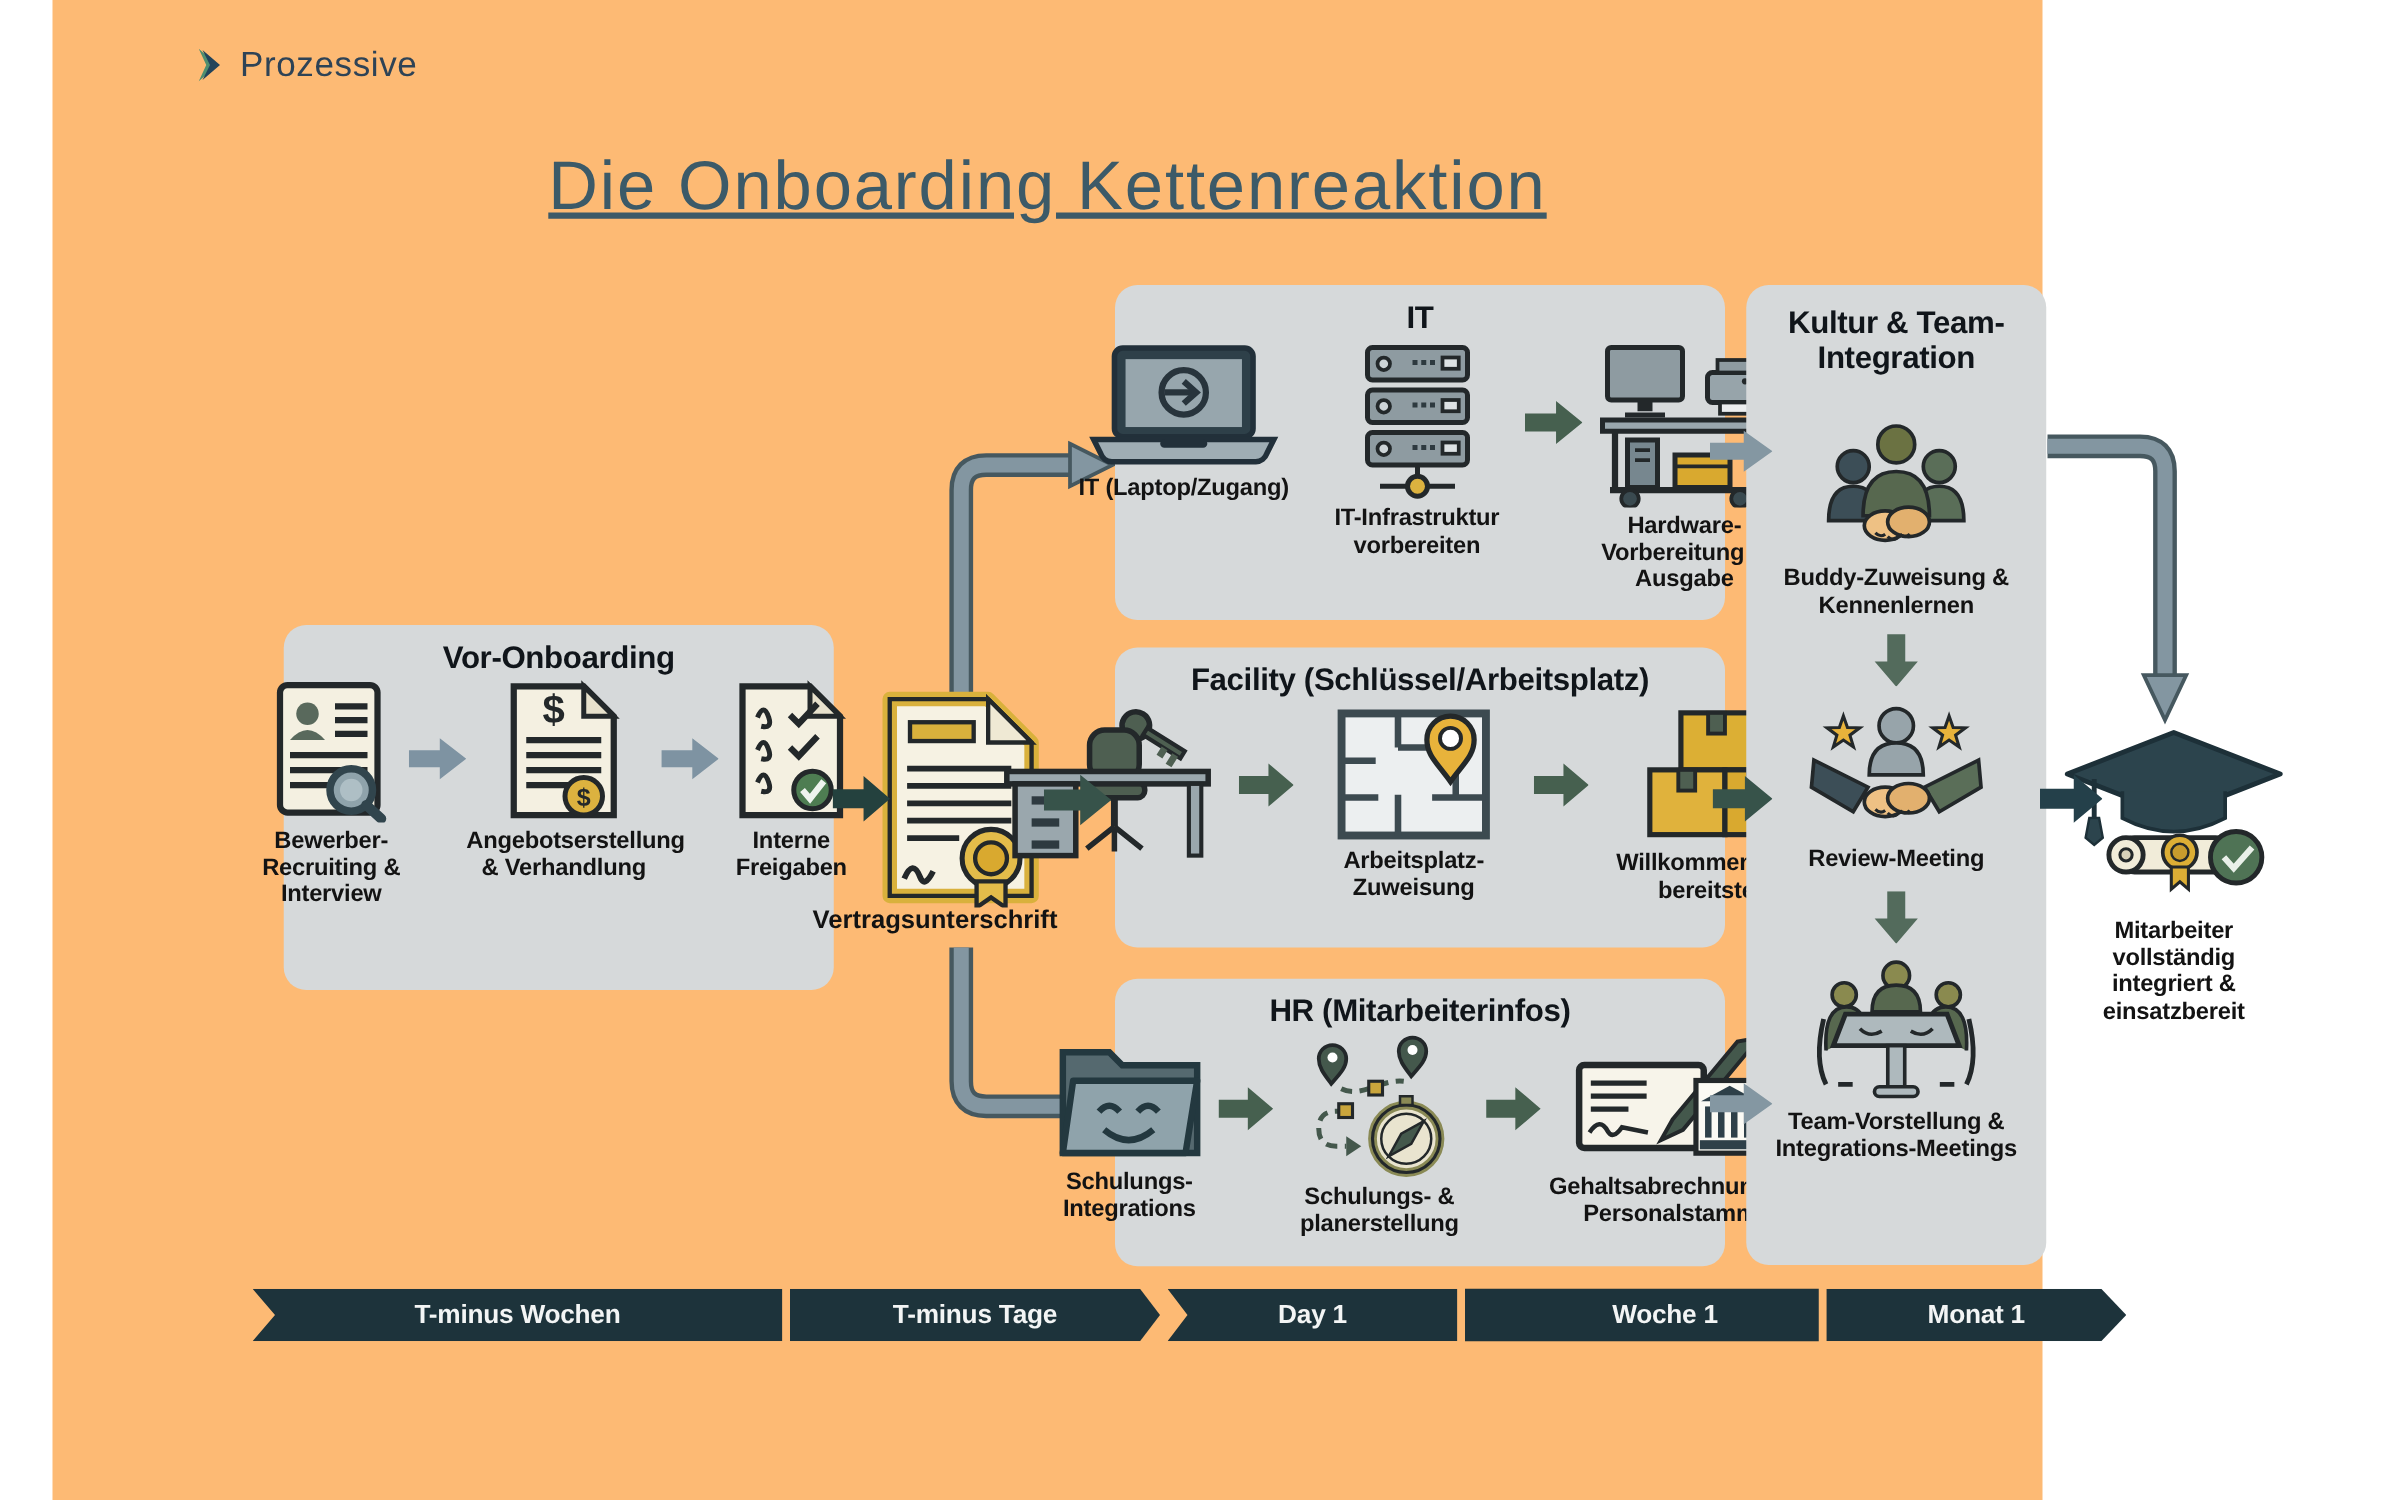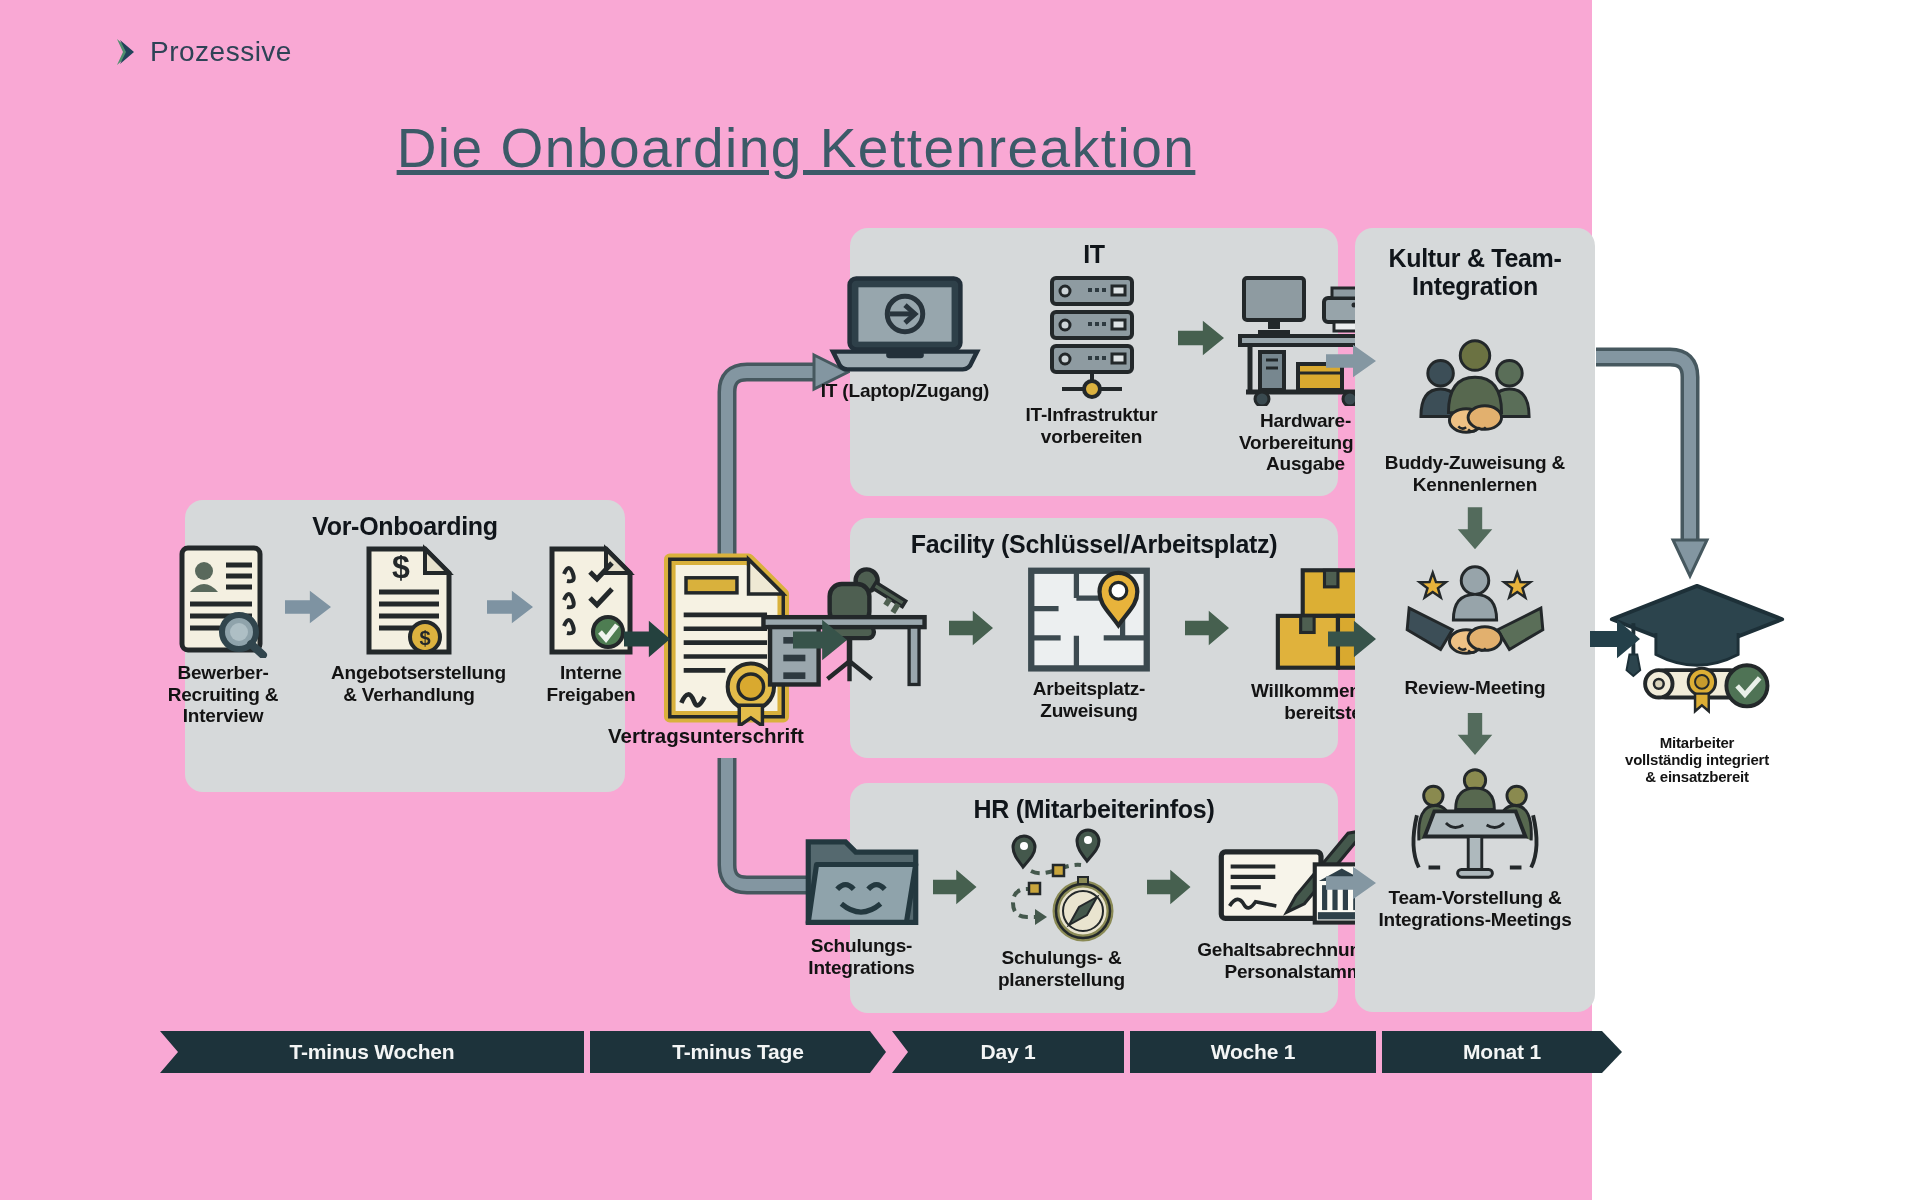--- a/index.html
+++ b/index.html
@@ -1,17 +1,17 @@
 <!DOCTYPE html>
 <html><head>
 <meta charset="utf-8">
 <style>
   html,body{margin:0;padding:0;background:#ffffff;width:1920px;height:1200px;overflow:hidden;
     font-family:"Liberation Sans","DejaVu Sans",sans-serif;}
-  .stage{position:relative;width:1592px;height:1200px;background:#f9a8d4;}
+  .stage{position:relative;width:1592px;height:1200px;background:#fdba74;margin-left:42px;}
 
   
   .logo{position:absolute;left:112px;top:36px;display:flex;align-items:center;gap:8px;}
   .logo svg{width:30px;height:30px;}
   .logo .brand{font-size:28px;color:#2e4356;font-weight:500;letter-spacing:0.5px;}
 
   
   .title{position:absolute;left:0;top:116px;width:100%;text-align:center;
     font-size:55px;font-weight:400;color:#3c5a68;letter-spacing:1.5px;text-decoration:underline;}
 
@@ -40,36 +40,36 @@
   .a-dark{background:#24413e;}
   .a-darker{background:#24404a;}
   .a-gray{background:#8497a2;}
   .a-out{background:#37534a;}
   .a-kdown{background:#536b5c;}
 
   
   .contract{position:absolute;left:655px;top:550px;width:150px;z-index:2;display:flex;flex-direction:column;align-items:center;}
   .contract-lbl{position:absolute;left:608px;top:724px;width:244px;text-align:left;font-weight:bold;font-size:20.5px;color:#131313;z-index:2;}
   .outcome{position:absolute;left:1604px;top:582px;width:186px;z-index:2;display:flex;flex-direction:column;align-items:center;}
-  .outcome .lbl{font-size:15px;margin-top:10px;width:155px;}
+  .outcome .lbl{font-size:19px;margin-top:10px;width:155px;}
 
   
   .connectors{position:absolute;left:0;top:0;z-index:1;}
   .pipe-o{stroke:#46585f;stroke-width:19;fill:none;}
   .pipe{stroke:#8396a1;stroke-width:12;fill:none;}
   .pipe-h{fill:#8396a1;stroke:#46585f;stroke-width:3;}
 
   
   .timeline{position:absolute;left:160px;top:1031px;height:42px;display:flex;gap:6px;z-index:2;}
   .tl-seg{background:#1d333b;color:#f3f5f5;font-weight:bold;font-size:21px;
     display:flex;align-items:center;justify-content:center;letter-spacing:-0.2px;}
   .tl-s1{width:424px;clip-path:polygon(0 0,100% 0,100% 100%,0 100%,18px 50%);}
   .tl-s2{width:296px;clip-path:polygon(0 0,calc(100% - 16px) 0,100% 50%,calc(100% - 16px) 100%,0 100%);}
   .tl-s3{width:232px;clip-path:polygon(0 0,100% 0,100% 100%,0 100%,16px 50%);}
-  .tl-s4{width:246px;}
+  .tl-s4{width:246px;padding-left:37px;}
   .tl-s5{width:240px;clip-path:polygon(0 0,calc(100% - 20px) 0,100% 50%,calc(100% - 20px) 100%,0 100%);}
 </style>
 </head>
 <body>
 
 <div class="stage">
 
   <div class="logo">
     <svg viewBox="0 0 30 30">
       <path d="M5 2 L20 15 L5 28 L11 15 Z" fill="#4f8f6f"></path>

